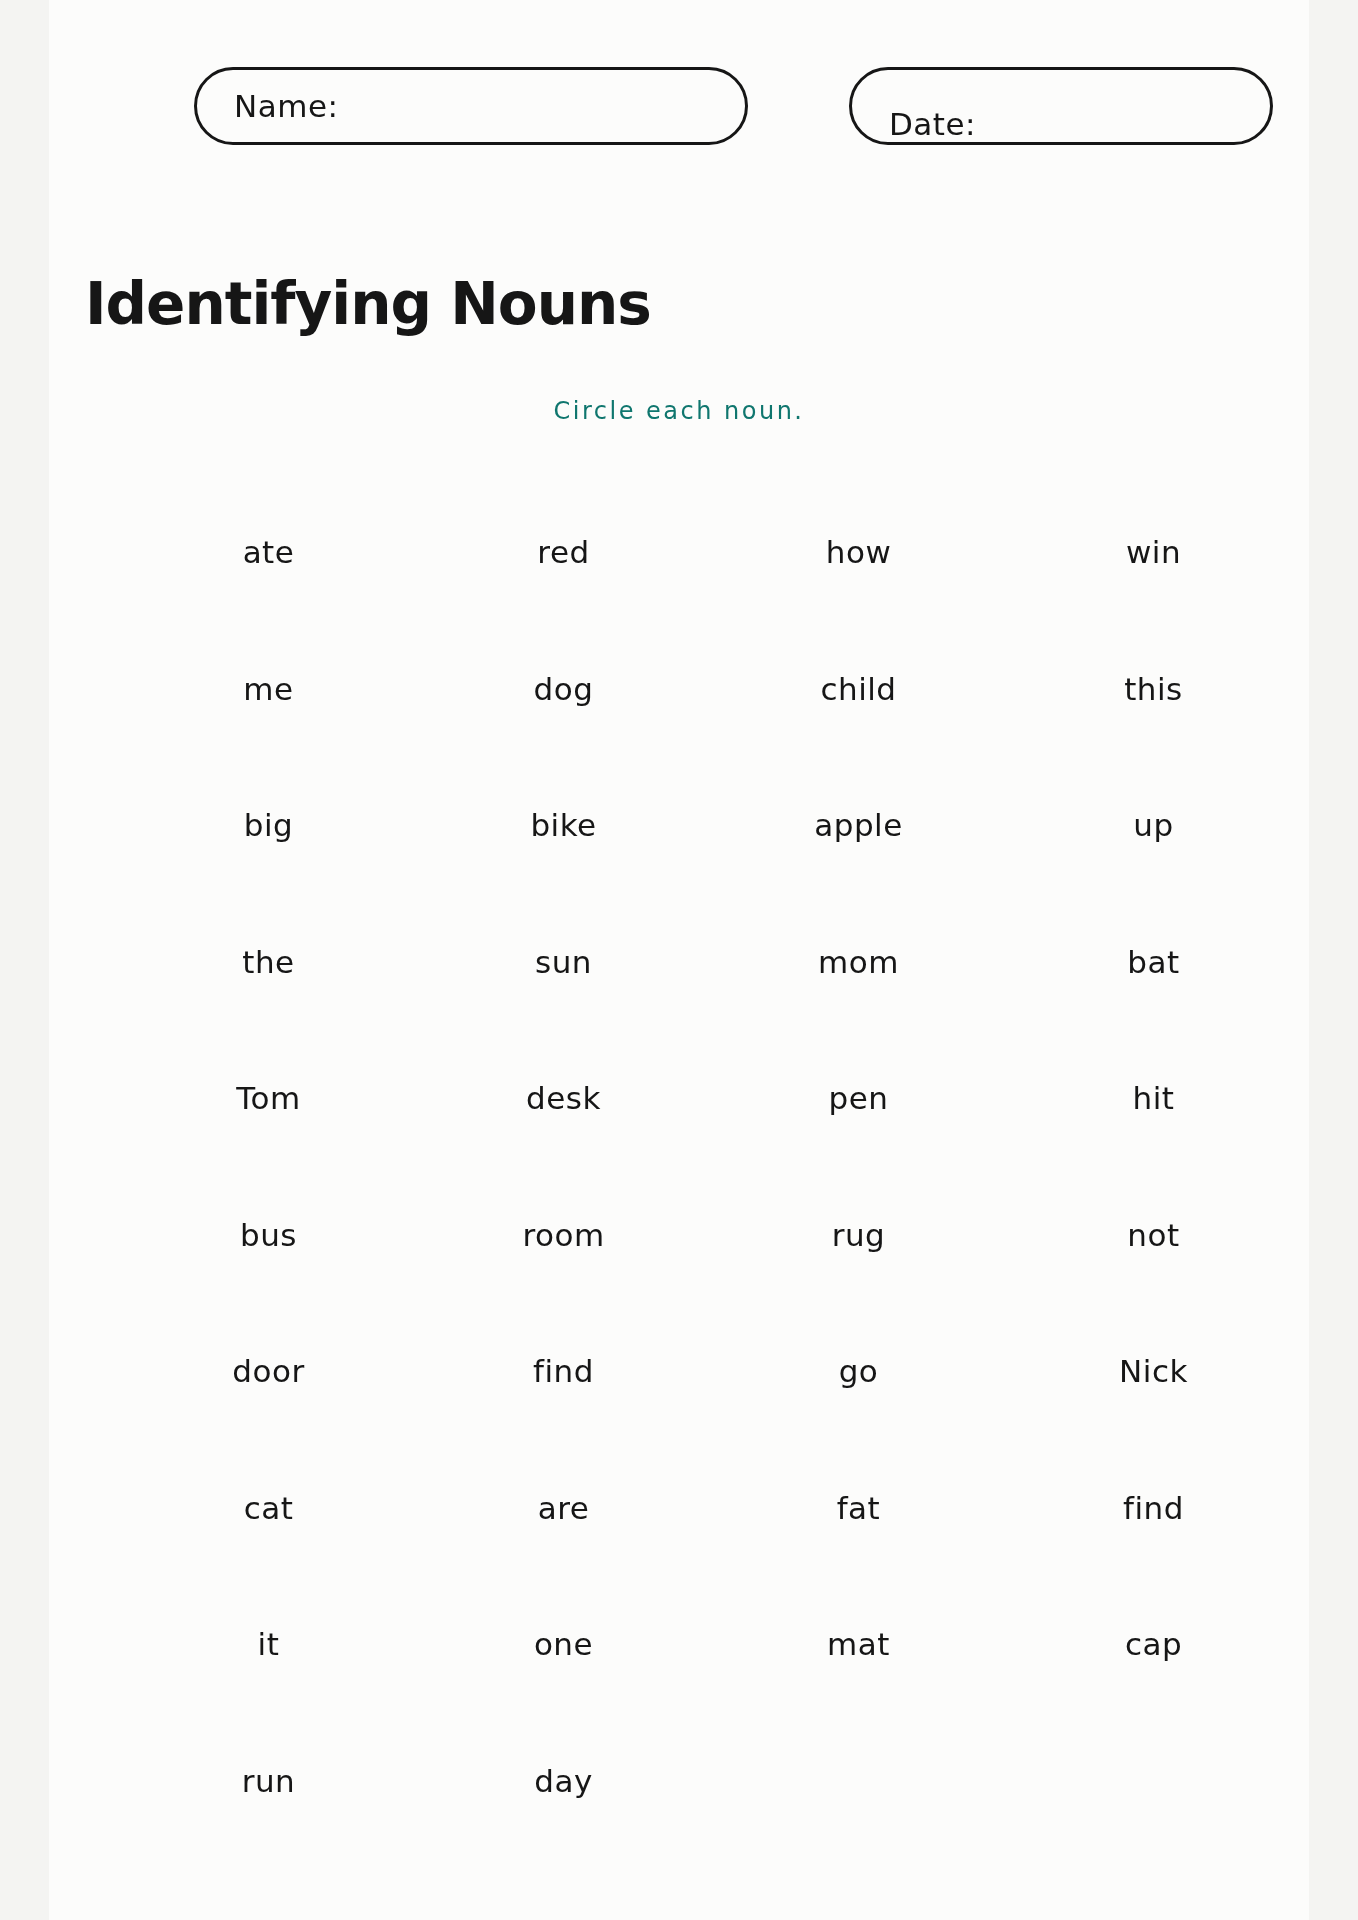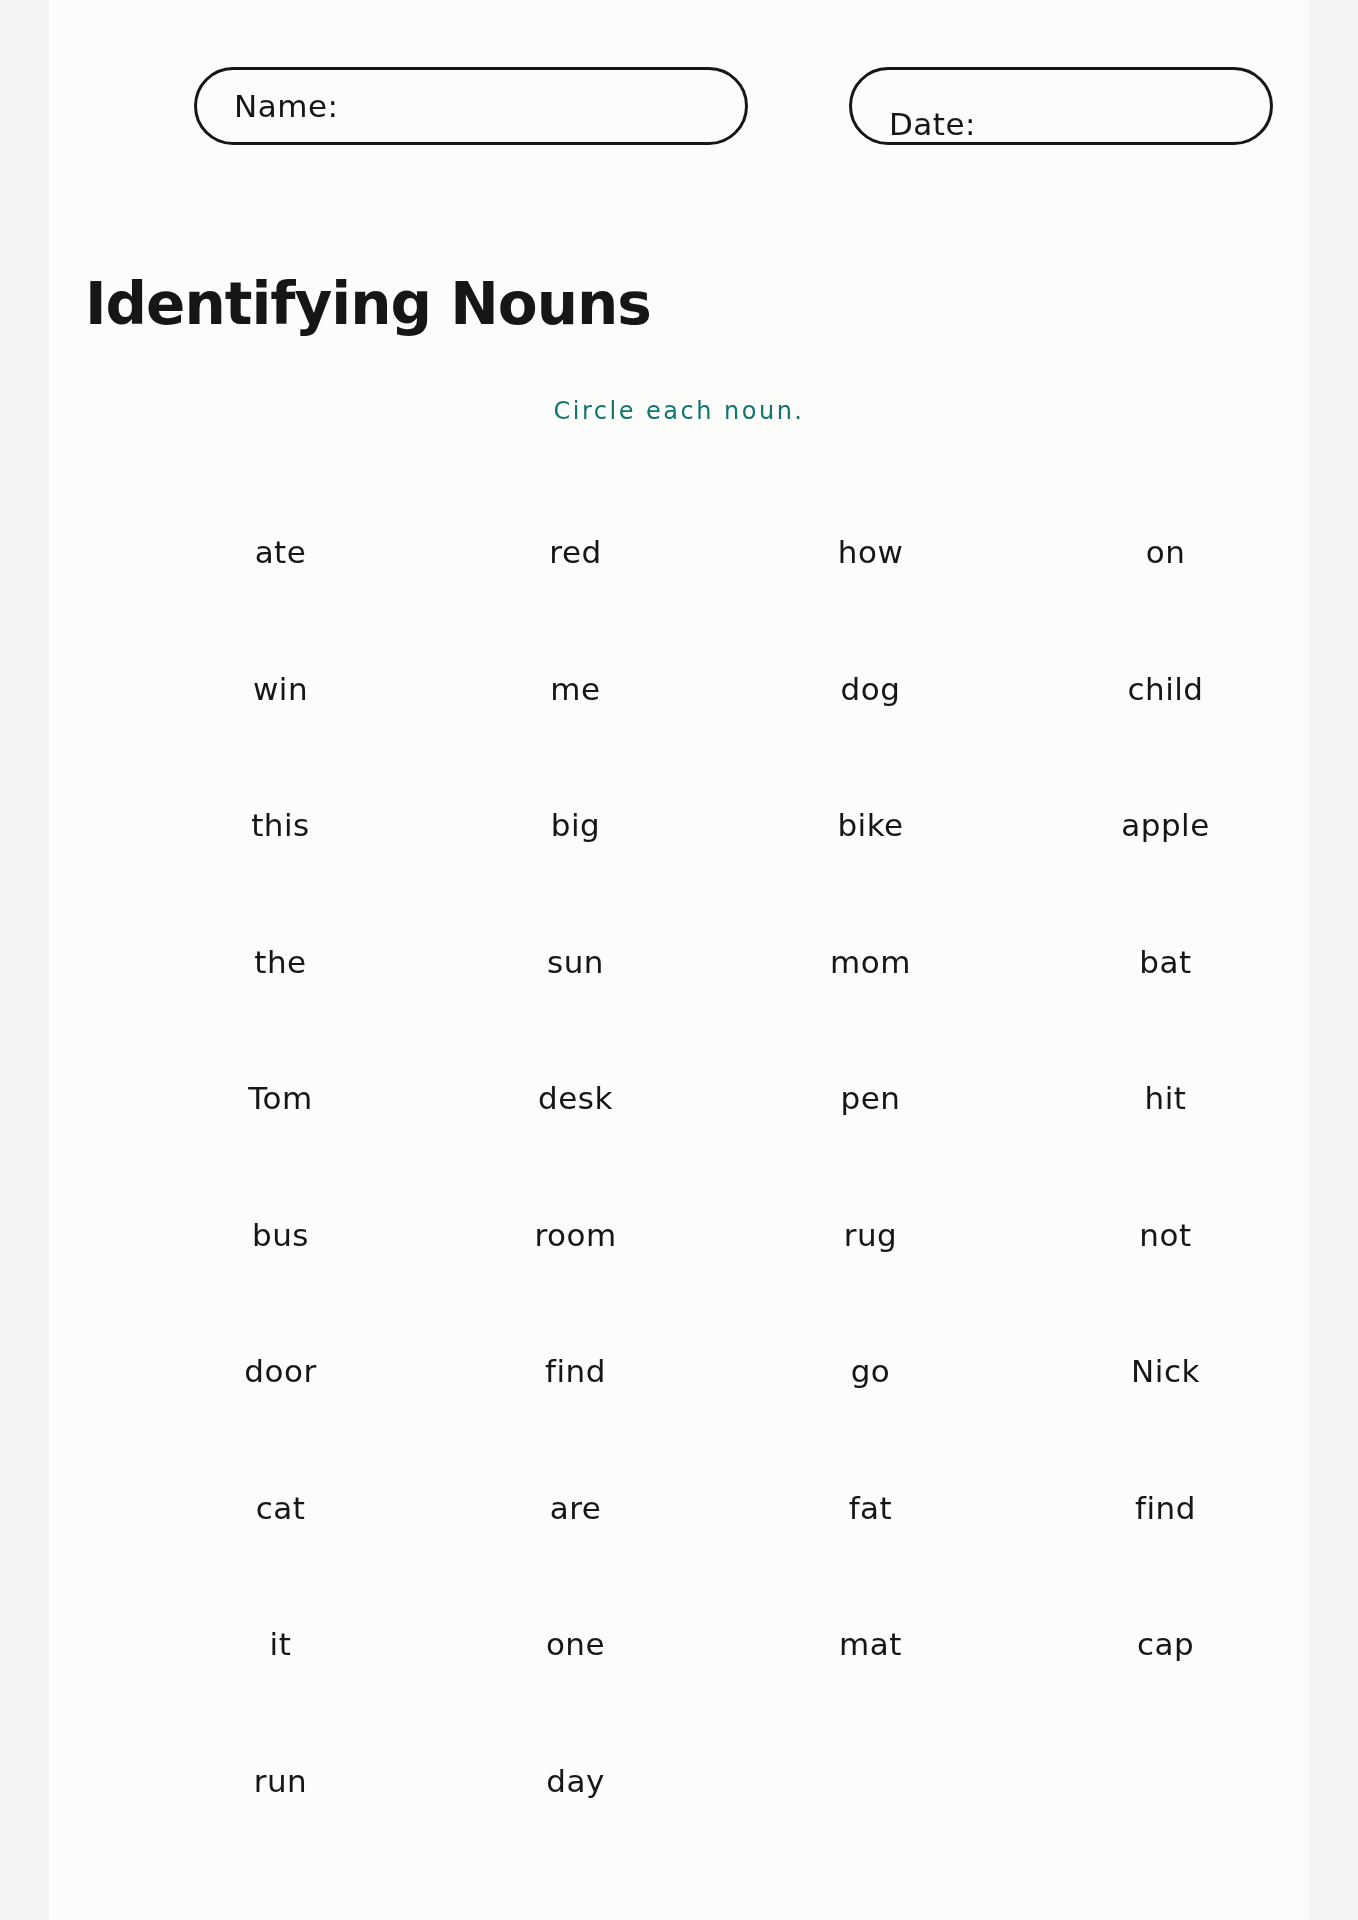--- a/index.html
+++ b/index.html
@@ -62,21 +62,21 @@
     text-align: center;
     font-size: 24px;
     letter-spacing: 2.5px;
     color: #0f766e;
   }
 
   
   .word-grid {
     position: absolute;
     top: 484px;
-    left: 84px;
+    left: 72px;
     width: 1180px;
     display: grid;
     grid-template-columns: repeat(4, 1fr);
     grid-auto-rows: 136.5px;
     text-align: right;
   }
   .word-cell {
     display: flex;
     align-items: center;
     justify-content: center;
@@ -100,29 +100,29 @@
   </div>
 
   <h1 class="title">Identifying Nouns</h1>
 
   <div class="instruction">Circle each noun.</div>
 
   <div class="word-grid">
       <div class="word-cell">ate</div>
       <div class="word-cell">red</div>
       <div class="word-cell">how</div>
-      <div class="word-cell">on</div>
       <div class="word-cell">win</div>
       <div class="word-cell">me</div>
       <div class="word-cell">dog</div>
       <div class="word-cell">child</div>
       <div class="word-cell">this</div>
       <div class="word-cell">big</div>
       <div class="word-cell">bike</div>
       <div class="word-cell">apple</div>
+      <div class="word-cell">up</div>
       <div class="word-cell">the</div>
       <div class="word-cell">sun</div>
       <div class="word-cell">mom</div>
       <div class="word-cell">bat</div>
       <div class="word-cell">Tom</div>
       <div class="word-cell">desk</div>
       <div class="word-cell">pen</div>
       <div class="word-cell">hit</div>
       <div class="word-cell">bus</div>
       <div class="word-cell">room</div>

